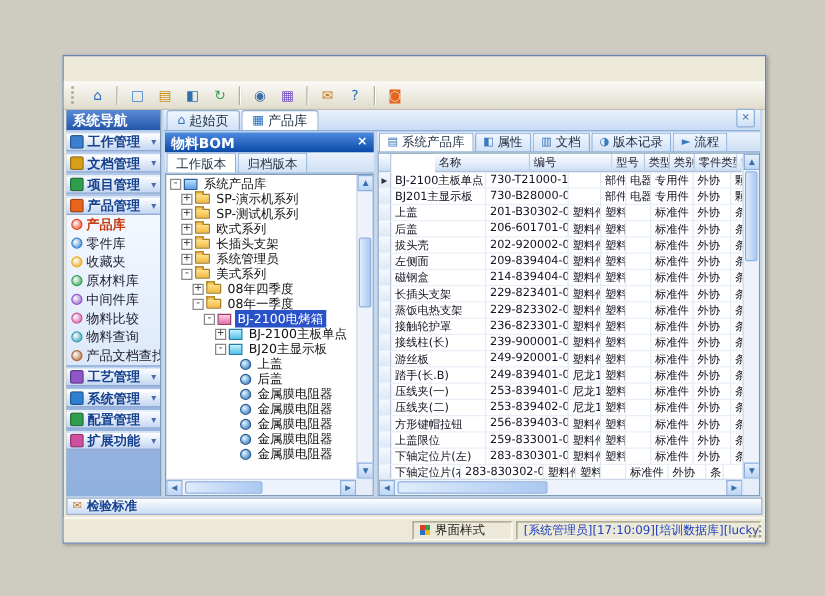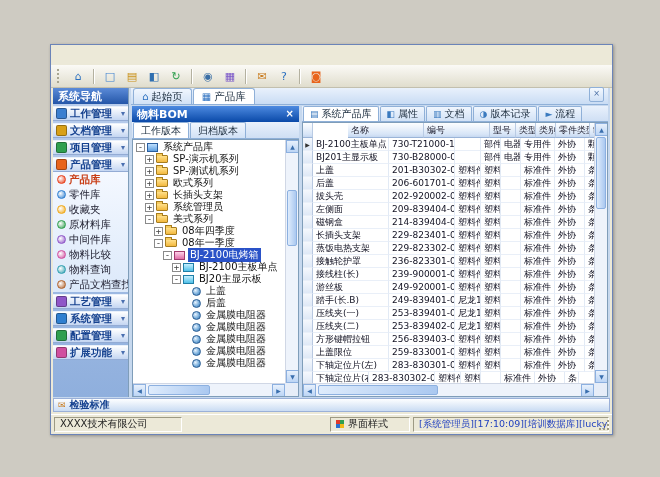--- a/index.html
+++ b/index.html
@@ -671,23 +671,20 @@
       <div class="corner"></div>
     </div>
   </div>
 
   <div class="msgbar">
     <span class="msg-icon">✉</span>
     <span>检验标准</span>
   </div>
 
   <div class="statusbar">
-    <div class="st-cell st-company">
-      <span>XXXX技术有限公司</span>
-    </div>
     <div class="st-spacer"></div>
     <div class="st-cell st-style">
       <span class="win-icon"></span>
       <span>界面样式</span>
     </div>
     <div class="st-cell st-session">
       <span>[系统管理员][17:10:09][培训数据库][lucky][11000]</span>
     </div>
     <div class="grip"></div>
   </div>

